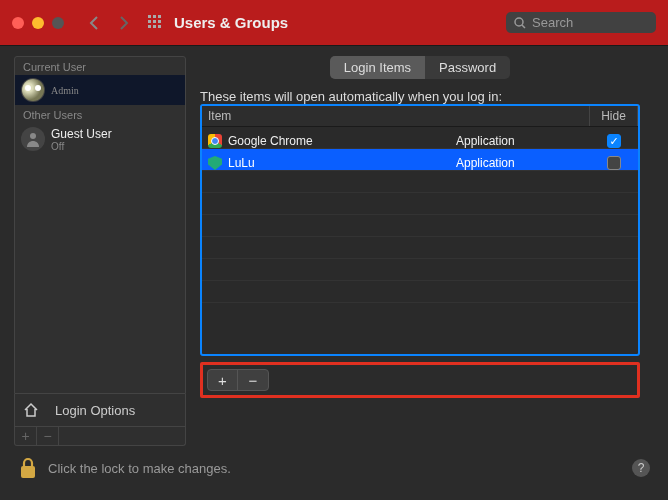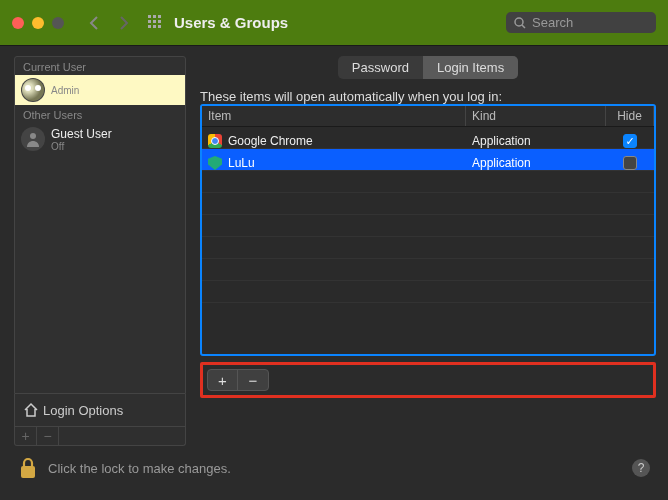--- a/index.html
+++ b/index.html
@@ -10,21 +10,21 @@
   font-family: -apple-system, "Helvetica Neue", Arial, sans-serif;
   font-size: 13px;
   color: #ccc;
   overflow: hidden;
 }
 .titlebar {
   height: 46px;
   display: flex;
   align-items: center;
   padding: 0 12px;
-  background: #4d7c0f;
+  background: #b91c1c;
   border-bottom: 1px solid #1a1a1a;
 }
 .traffic { display: flex; gap: 8px; margin-right: 18px; }
 .tl { width: 12px; height: 12px; border-radius: 50%; }
 .tl.red { background: #ff5f57; }
 .tl.yellow { background: #febc2e; }
 .tl.gray { background: #555; }
 .navbtn {
   width: 24px; height: 24px; display: flex; align-items: center; justify-content: center;
   color: #888; margin-right: 6px;
@@ -36,51 +36,51 @@
 .grid-icn span { background: #aaa; }
 .title { font-weight: 600; font-size: 15px; color: #eee; }
 .search {
   margin-left: auto; display: flex; align-items: center;
   background: #414141; border-radius: 5px; padding: 3px 8px; width: 150px;
   color: #999;
 }
 .search svg { margin-right: 6px; }
 .content {
   display: flex;
-  padding: 10px 12px 0 14px;
+  padding: 10px 28px 0 14px;
   gap: 14px;
   height: 400px;
 }
 .sidebar {
   width: 172px;
   display: flex;
   flex-direction: column;
 }
 .userlist {
   flex: 1;
   border: 1px solid #444;
   background: #303030;
   border-radius: 3px 3px 0 0;
   overflow: hidden;
 }
 .section-label { font-size: 11px; color: #888; padding: 4px 8px 2px; }
 .user-row { display: flex; align-items: center; padding: 3px 6px; }
-.user-row.sel { background: #fef9c3; }
+.user-row.sel { background: #0f172a; font-family: Liberation Serif, serif; }
 .avatar {
   width: 24px; height: 24px; border-radius: 50%; background: #444;
   display: flex; align-items: center; justify-content: center; margin-right: 6px;
   overflow: hidden;
 }
 .owl { width:22px; height:22px; background: radial-gradient(circle at 30% 40%, #ddb 20%, #775 60%); border-radius:50%; position:relative; }
 .owl::before, .owl::after { content:''; position:absolute; width:6px; height:6px; background:#fff; border-radius:50%; top:6px; }
 .owl::before { left:3px; } .owl::after { right:3px; }
 .user-name { font-size: 12px; color: #eee; }
 .user-sub { font-size: 10px; color: #888; display:block; }
 .login-options {
-  display: flex; align-items: center; gap: 4px;
+  display: flex; align-items: center; gap: 16px;
   border: 1px solid #444; border-top: none;
   padding: 8px; background: #2f2f2f;
 }
 .addrem {
   display: flex; border: 1px solid #444; border-top: none;
   background: #2f2f2f; border-radius: 0 0 3px 3px;
 }
 .addrem div {
   width: 22px; height: 18px; display: flex; align-items: center; justify-content: center;
   color: #666; font-size: 14px; border-right: 1px solid #444;
@@ -206,29 +206,28 @@
     </div>
     <div class="addrem">
       <div>+</div>
       <div>−</div>
     </div>
   </div>
 
   <div class="main">
     <div class="tabs">
       <div class="tabgroup">
+        <div class="tab active">Login Items</div>
         <div class="tab">Password</div>
-        <div class="tab active">Login Items</div>
       </div>
     </div>
     <div class="desc">These items will open automatically when you log in:</div>
     <div class="table">
       <div class="thead">
         <div class="col-item">Item</div>
-        <div class="col-kind">Kind</div>
         <div class="col-hide">Hide</div>
       </div>
       <div class="trow">
         <div class="col-item">
           <div class="appicon chrome-ic"></div>
           <span>Google Chrome</span>
         </div>
         <div class="col-kind">Application</div>
         <div class="col-hide">
             <div class="cb checked">✓</div>

